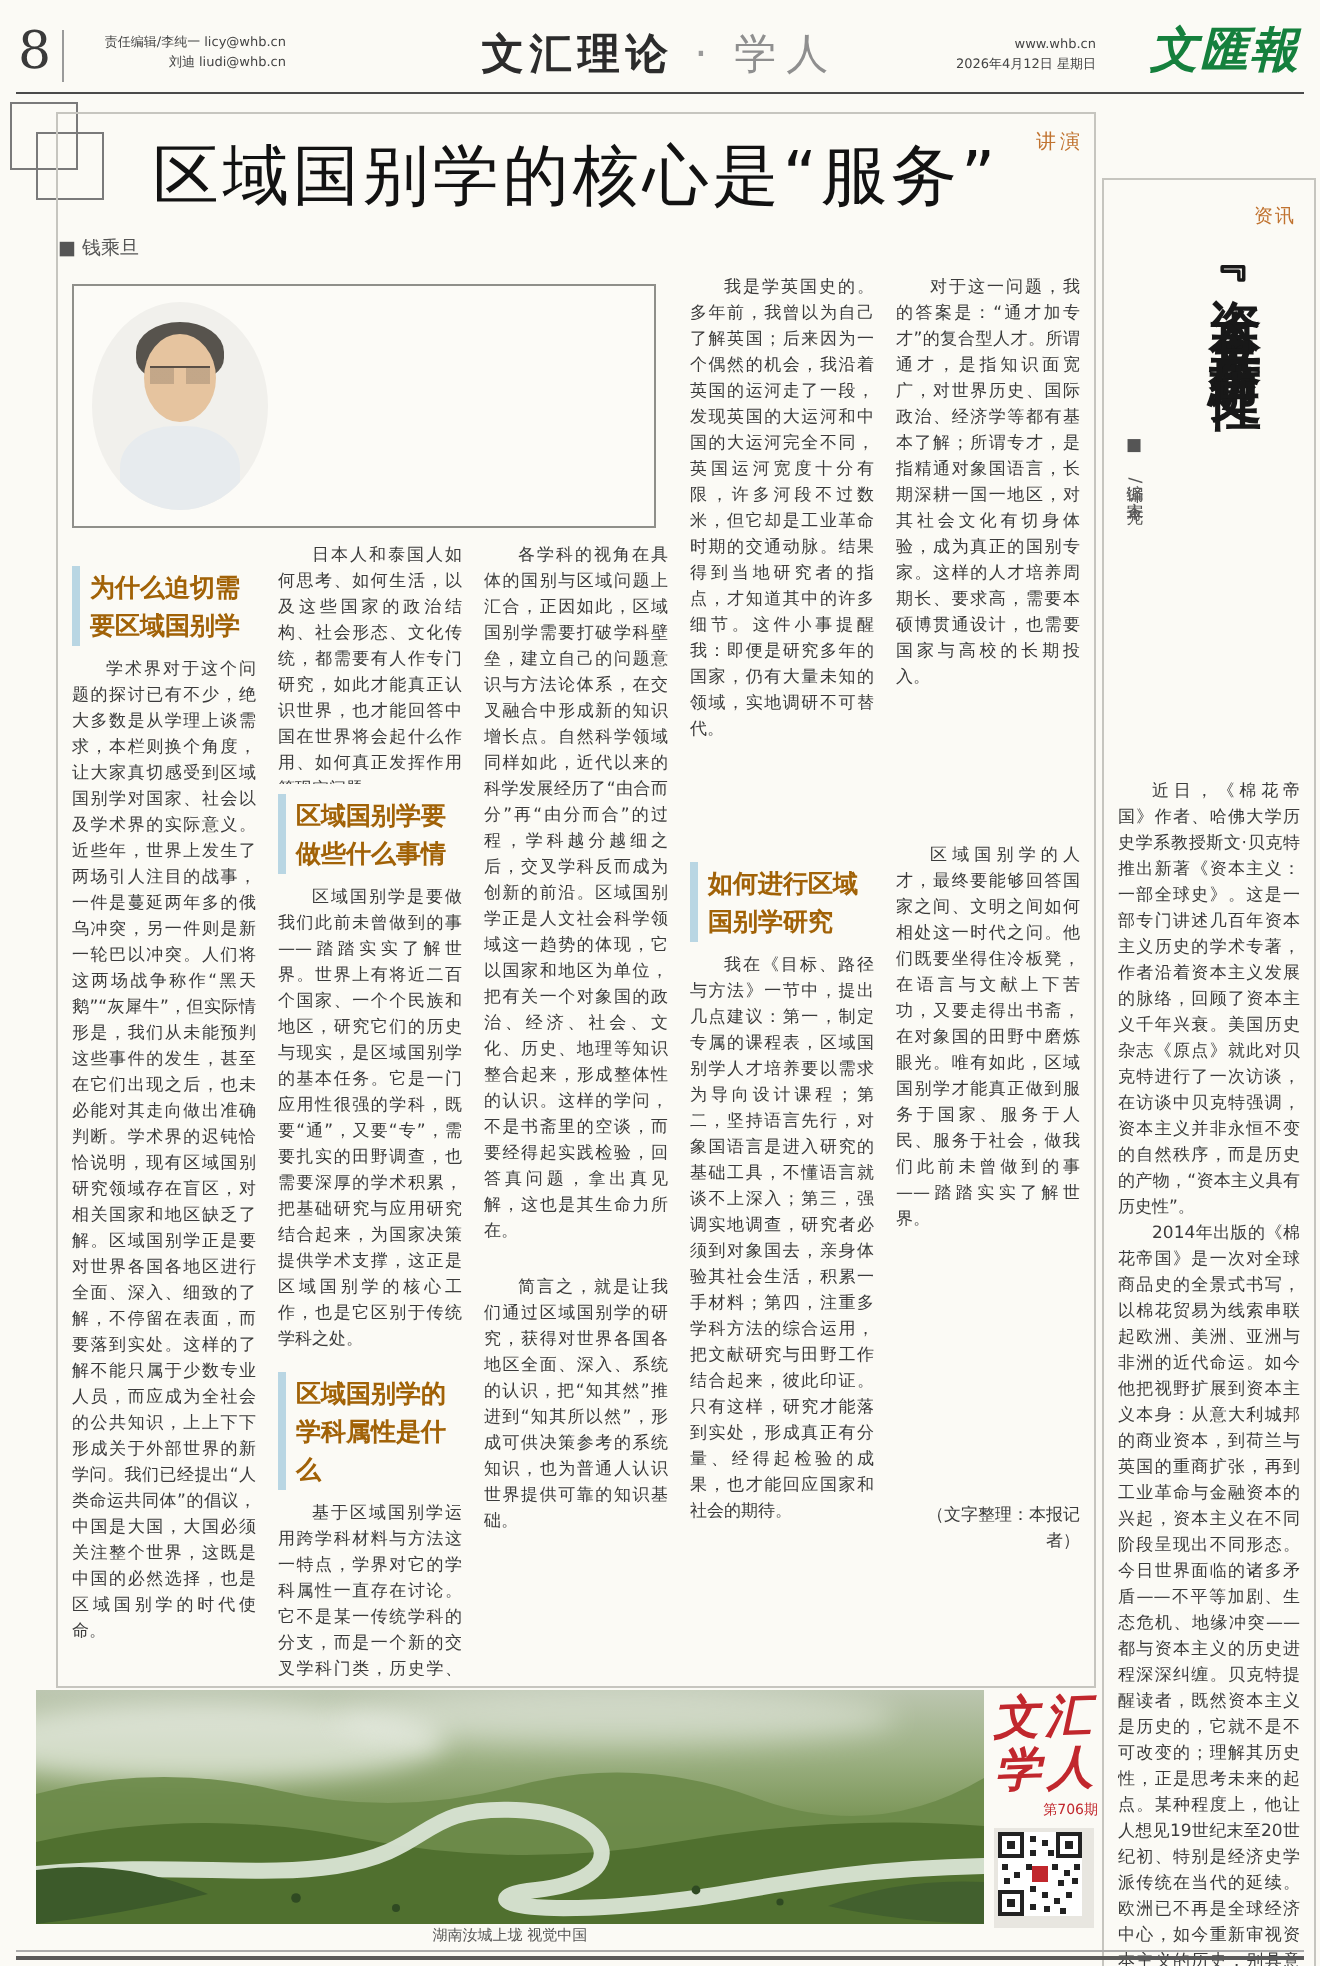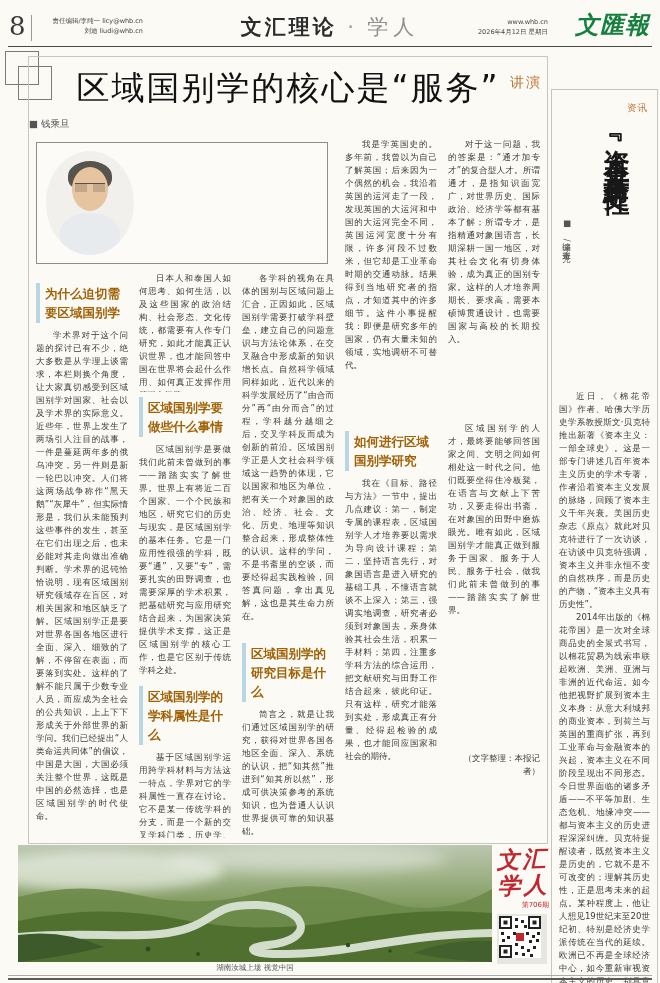--- a/index.html
+++ b/index.html
@@ -18,21 +18,21 @@
   .webdate{position:absolute;right:112px;top:17px;text-align:right;font-size:6.5px;
            line-height:10px;color:#444;}
   .masthead{position:absolute;right:10px;top:9px;font-family:"DejaVu Serif",serif;
             font-weight:bold;font-style:italic;font-size:24px;color:#15803d;letter-spacing:1px;}
   .toprule{position:absolute;left:8px;right:8px;top:46px;border-top:1.5px solid #4a4a4a;}
   
   .orn1{position:absolute;left:5px;top:51px;width:32px;height:32px;border:1.5px solid #7a7a7a;background:#fbfaf5;}
   .orn2{position:absolute;left:18px;top:66px;width:32px;height:32px;border:1.5px solid #7a7a7a;background:transparent;}
   
   .mainbox{position:absolute;left:28px;top:56px;width:518px;height:786px;border:1px solid #c6c5bf;}
-  .lecture-label{position:absolute;right:5px;top:17px;font-size:14px;letter-spacing:2px;color:#c0722f;font-family:Liberation Serif, serif;}
+  .lecture-label{position:absolute;right:5px;top:7px;font-size:10px;letter-spacing:2px;color:#c0722f;font-family:Liberation Serif, serif;}
   .a-title{position:absolute;left:0;right:0;top:9px;text-align:center;font-size:33px;
            font-weight:400;letter-spacing:2px;color:#121212;font-family:"DejaVu Sans",sans-serif;}
   .a-byline{position:absolute;left:0;right:0;top:61px;font-size:9.5px;color:#555;}
   .introbox{position:absolute;left:36px;top:142px;width:292px;height:122px;border:1px solid #8f8f8a;
             background:#fcfbf7;display:flex;align-items:center;box-sizing:border-box;padding:8px 7px 8px 9px;}
   .intro-text{flex:1;font-family:"DejaVu Serif",serif;font-size:8.8px;line-height:14px;
               text-align:justify;color:#3c3c3c;overflow:hidden;padding-right:8px;}
   .intro-text p{margin:0;text-indent:2em;}
   .portrait{width:88px;height:104px;border-radius:50%;flex-shrink:0;position:relative;
             background:#f1f0ec;overflow:hidden;}
@@ -132,21 +132,20 @@
     <div class="chead">区域国别学的学科属性是什么</div>
     <div class="btxt" style="height:106px;">
       <p>基于区域国别学运用跨学科材料与方法这一特点，学界对它的学科属性一直存在讨论。它不是某一传统学科的分支，而是一个新的交叉学科门类，历史学、政治学、经济学、社会学、人类学、语言学都参与其中。</p>
     </div>
   </div>
 
   <div class="col" style="left:242px;top:272px;height:566px;">
     <div class="btxt" style="height:366px;">
       <p>各学科的视角在具体的国别与区域问题上汇合，正因如此，区域国别学需要打破学科壁垒，建立自己的问题意识与方法论体系，在交叉融合中形成新的知识增长点。自然科学领域同样如此，近代以来的科学发展经历了“由合而分”再“由分而合”的过程，学科越分越细之后，交叉学科反而成为创新的前沿。区域国别学正是人文社会科学领域这一趋势的体现，它以国家和地区为单位，把有关一个对象国的政治、经济、社会、文化、历史、地理等知识整合起来，形成整体性的认识。这样的学问，不是书斋里的空谈，而要经得起实践检验，回答真问题，拿出真见解，这也是其生命力所在。</p>
     </div>
-    <div class="chead">区域国别学的研究目标是什么</div>
     <div class="btxt" style="height:144px;">
       <p>简言之，就是让我们通过区域国别学的研究，获得对世界各国各地区全面、深入、系统的认识，把“知其然”推进到“知其所以然”，形成可供决策参考的系统知识，也为普通人认识世界提供可靠的知识基础。</p>
     </div>
   </div>
 
   <div class="col" style="left:345px;top:138px;height:700px;">
     <div class="btxt" style="height:288px;">
       <p>我是学英国史的。多年前，我曾以为自己了解英国；后来因为一个偶然的机会，我沿着英国的运河走了一段，发现英国的大运河和中国的大运河完全不同，英国运河宽度十分有限，许多河段不过数米，但它却是工业革命时期的交通动脉。结果得到当地研究者的指点，才知道其中的许多细节。这件小事提醒我：即便是研究多年的国家，仍有大量未知的领域，实地调研不可替代。</p>
     </div>
     <div class="chead">如何进行区域国别学研究</div>

